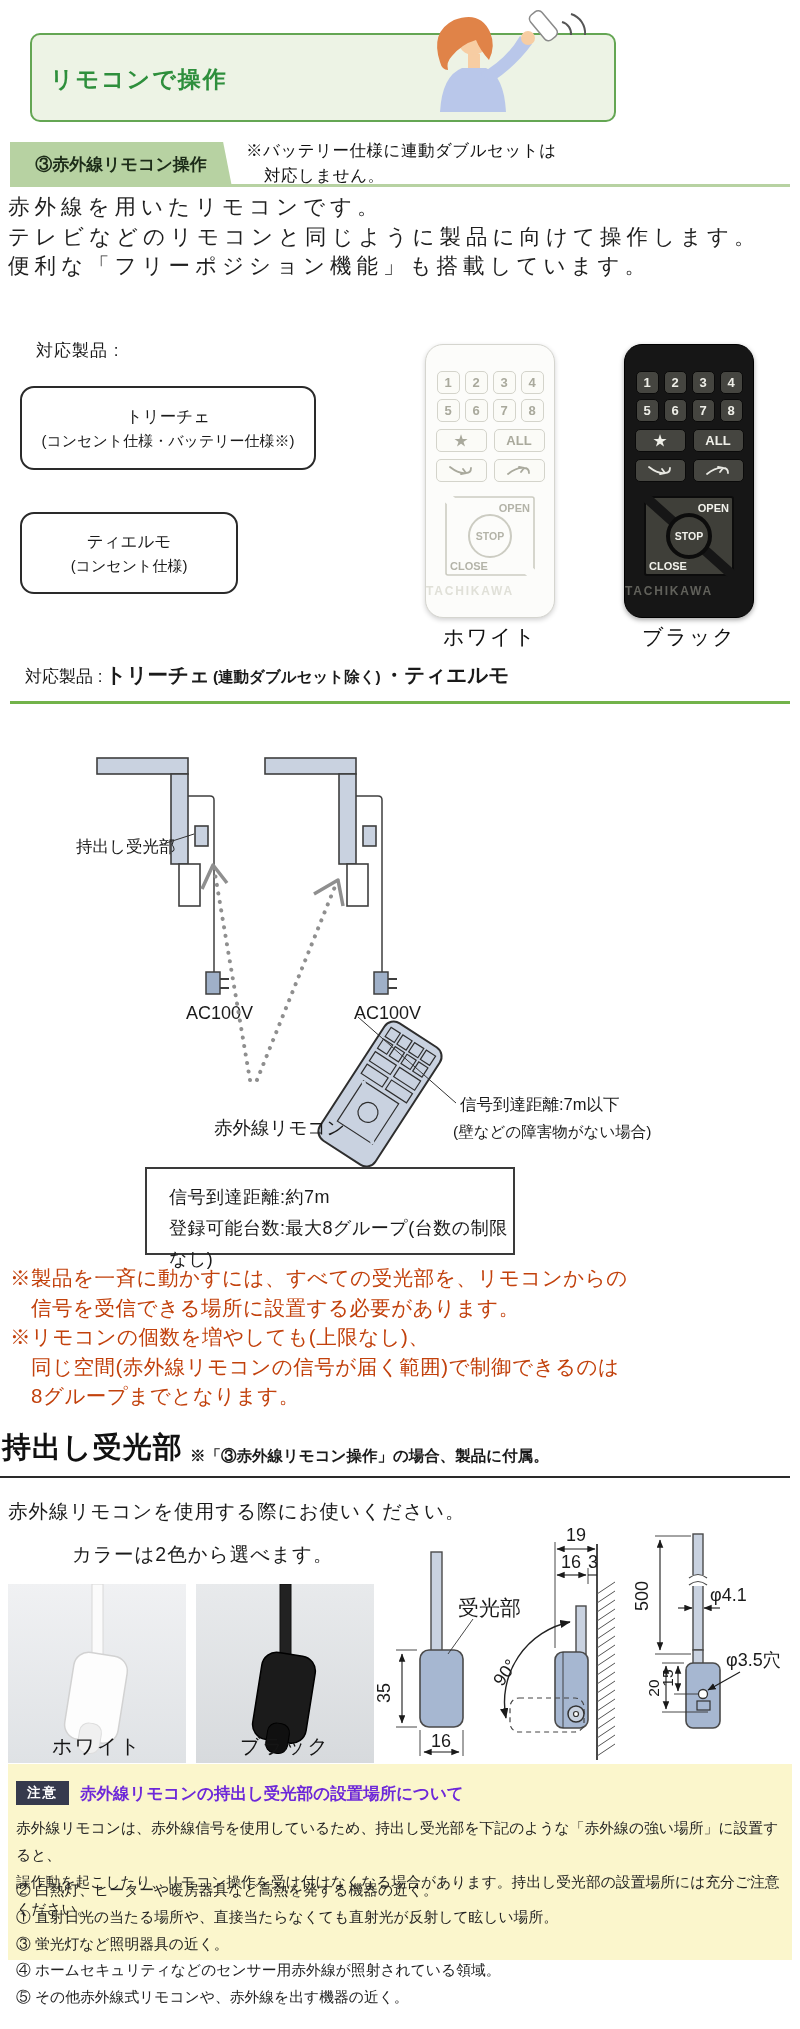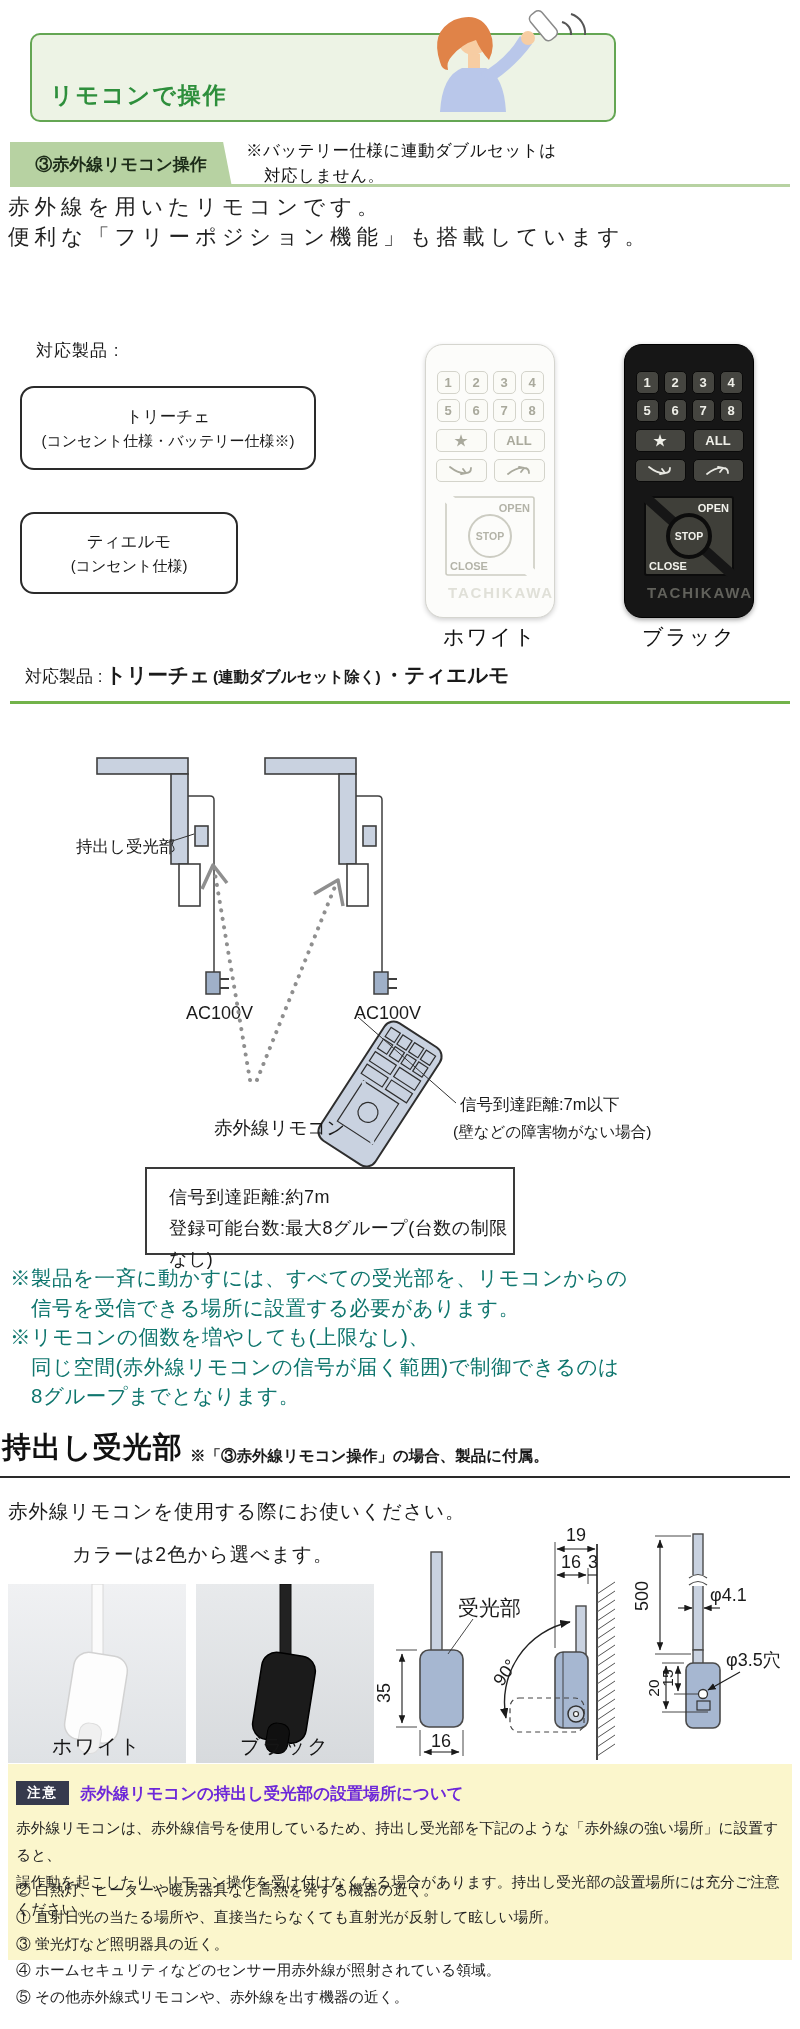--- a/index.html
+++ b/index.html
@@ -3,21 +3,21 @@
 <meta charset="utf-8">
 <style>
   html,body{margin:0;padding:0;background:#fff;}
   #page{position:relative;width:800px;height:2029px;background:#fff;overflow:hidden;
         font-family:"Liberation Sans",sans-serif;color:#1a1a1a;}
   .abs{position:absolute;}
 
   
   .title-box{left:30px;top:33px;width:586px;height:89px;border:2.5px solid #64a653;
              border-radius:10px;background:#edf3e5;box-sizing:border-box;}
-  .title-text{left:50px;top:80px;font-size:23px;font-weight:bold;color:#2e8f3c;letter-spacing:2px;}
+  .title-text{left:50px;top:64px;font-size:23px;font-weight:bold;color:#2e8f3c;letter-spacing:2px;}
   .illus{left:410px;top:0;width:210px;height:112px;z-index:2;}
   .sig{fill:none;stroke:#555;stroke-width:2;}
 
   
   .badge-underline{left:10px;top:184px;width:780px;height:3px;background:#b7d2a2;}
   .section-badge{left:10px;top:142px;width:222px;height:45px;background:#b7d2a2;
                  clip-path:polygon(0 0,96% 0,100% 100%,0 100%);display:flex;align-items:center;
                  justify-content:center;font-size:17px;font-weight:bold;color:#1c2b18;z-index:2;}
   .battery-note{left:246px;top:138px;font-size:16.5px;line-height:25px;color:#111;letter-spacing:0.5px;}
   .battery-note .l2{padding-left:18px;}
@@ -54,21 +54,21 @@
   .remote-white .pad-frame{fill:none;stroke:#ccccc2;stroke-width:1.6;}
   .remote-white .pad-diag{stroke:#fcfcfa;stroke-width:10;}
   .remote-white .pad-circle{fill:#fcfcfa;stroke:#ccccc2;stroke-width:2;}
   .remote-white .pad-text{fill:#b3b3a8;font-weight:bold;}
   .remote-black .pad-frame{fill:#3f3f39;stroke:#0c0c0c;stroke-width:2;}
   .remote-black .pad-diag{stroke:#161616;stroke-width:10;}
   .remote-black .pad-circle{fill:#3f3f39;stroke:#0c0c0c;stroke-width:4;}
   .remote-black .pad-text{fill:#f2f2ec;font-weight:bold;}
   .pad-open,.pad-close{font-size:11px;}
   .pad-stop{font-size:10.5px;}
-  .brand{text-align:right;margin-top:7px;font-size:15px;letter-spacing:1.8px;font-weight:bold;}
+  .brand{text-align:left;margin-top:7px;font-size:12px;letter-spacing:1.8px;font-weight:bold;}
   .remote-white .brand{color:#e0e0d8;}
   .remote-black .brand{color:#61615b;}
   .color-label{width:130px;text-align:center;font-size:21px;letter-spacing:2px;color:#111;}
   .lbl-white{left:425px;top:623px;}
   .lbl-black{left:624px;top:623px;}
 
   
   .supported2{left:25px;top:661px;font-size:17px;display:flex;align-items:baseline;gap:3px;}
   .s2-bold{font-size:20.5px;font-weight:bold;}
   .s2-small{font-size:15.5px;font-weight:bold;}
@@ -89,21 +89,21 @@
   .thin{stroke:#333;stroke-width:1;fill:none;}
   .dots{stroke:#8f8f8f;stroke-width:4;stroke-dasharray:0.1 8.5;stroke-linecap:round;fill:none;}
   .ahead{stroke:#8f8f8f;stroke-width:3.5;fill:none;stroke-linejoin:round;}
   .rem-body{fill:#c9d2e0;stroke:#2e2e2e;stroke-width:2;}
   .rem-el{fill:none;stroke:#2e2e2e;stroke-width:1.2;}
   .rem-diag{stroke:#c9d2e0;stroke-width:4;}
 
   
   .spec-box{left:145px;top:1167px;width:370px;height:88px;border:2px solid #3a3a3a;
             box-sizing:border-box;padding:13px 0 0 22px;font-size:18px;line-height:31px;letter-spacing:0.5px;}
-  .star-notes{left:10px;top:1263px;font-size:20.5px;line-height:29.6px;letter-spacing:0.5px;color:#0f766e;}
+  .star-notes{left:10px;top:1263px;font-size:20.5px;line-height:29.6px;letter-spacing:0.5px;color:#c2410c;}
   .indent{padding-left:21px;}
 
   
   .receiver-heading{left:2px;top:1428px;font-size:29px;font-weight:bold;letter-spacing:1px;color:#111;}
   .heading-note{left:190px;top:1446px;font-size:15.5px;font-weight:600;}
   .black-hr{left:0;top:1476px;width:790px;height:2px;background:#2a2a2a;}
   .desc1{left:8px;top:1498px;font-size:19.5px;letter-spacing:1px;}
   .desc2{left:72px;top:1541px;font-size:19.5px;letter-spacing:1px;}
   .photo{width:178px;height:179px;overflow:hidden;}
   .photo-white{left:8px;top:1584px;background:linear-gradient(180deg,#f0f1f3,#dfe2e5);}
@@ -170,20 +170,21 @@
 
   <div class="abs badge-underline"></div>
   <div class="abs section-badge">③赤外線リモコン操作</div>
   <div class="abs battery-note">
     <div class="l1">※バッテリー仕様に連動ダブルセットは</div>
     <div class="l2">対応しません。</div>
   </div>
 
   <div class="abs intro">
     <div>赤外線を用いたリモコンです。</div>
+    <div>テレビなどのリモコンと同じように製品に向けて操作します。</div>
     <div>便利な「フリーポジション機能」も搭載しています。</div>
   </div>
 
   <div class="abs supported-label">対応製品 :</div>
   <div class="abs product-box box1">
     <div class="box-name">トリーチェ</div>
     <div class="box-spec">(コンセント仕様・バッテリー仕様※)</div>
   </div>
   <div class="abs product-box box2">
     <div class="box-name">ティエルモ</div>

